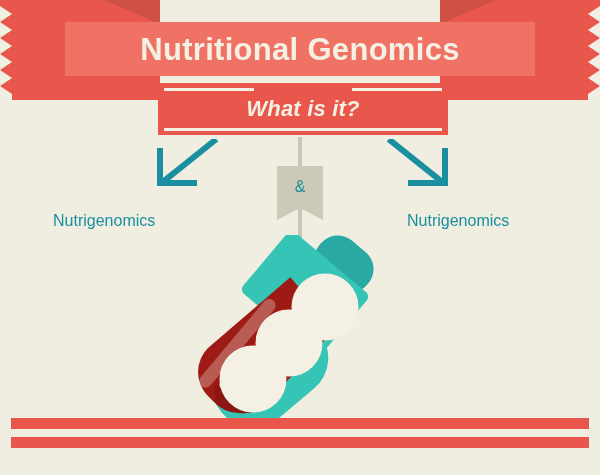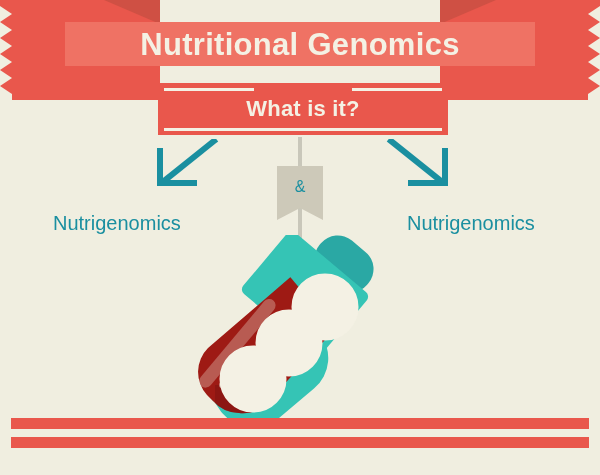--- a/index.html
+++ b/index.html
@@ -24,37 +24,37 @@
       100% 0, 0 0, 0 100%, calc(100% - 12px) 100%, calc(100% - 12px) 94px,
       100% 86px, calc(100% - 12px) 78px, 100% 70px, calc(100% - 12px) 62px, 100% 54px,
       calc(100% - 12px) 46px, 100% 38px, calc(100% - 12px) 30px, 100% 22px, calc(100% - 12px) 14px, 100% 6px);
   }
   .fold{position:absolute;top:0;width:56px;height:24px;background:#cf5044;}
   .fold-left{left:104px;clip-path:polygon(0 0,100% 0,100% 100%);}
   .fold-right{right:104px;clip-path:polygon(100% 0,0 0,0 100%);}
 
   
   .title-bar{
-    position:absolute;left:65px;top:22px;width:470px;height:44px;
+    position:absolute;left:65px;top:22px;width:470px;height:54px;
     background:#ef7264;display:flex;align-items:center;justify-content:center;
   }
   .title-text{
     color:#f4f1e4;font-size:31px;font-weight:bold;letter-spacing:.3px;
     white-space:nowrap;line-height:1;
   }
 
   
   .sub-bar{
     position:absolute;left:158px;top:83px;width:290px;height:52px;
     background:#e9574c;
   }
   .sub-text{
     position:absolute;left:0;top:0;width:100%;height:100%;
     display:flex;align-items:center;justify-content:center;
-    color:#f4f1e4;font-size:22px;font-weight:bold;
+    color:#f4f1e4;font-size:22px;font-style:italic;font-weight:bold;
     letter-spacing:.2px;line-height:1;
   }
   .rule{position:absolute;height:3px;background:#f4f1e4;}
   .rule-tl{left:6px;top:5px;width:90px;}
   .rule-tr{right:6px;top:5px;width:90px;}
   .rule-b{left:6px;bottom:4px;width:278px;}
 
   
   .arrow{position:absolute;}
   .arrow svg{display:block;}
@@ -73,21 +73,21 @@
   }
   .flag-inner{
     position:absolute;left:0;top:0;width:100%;height:100%;
     display:flex;align-items:flex-start;justify-content:center;
     padding-top:13px;box-sizing:border-box;
   }
   .flag-amp{color:#1a8fa0;font-size:16px;line-height:1;}
 
   
   .side-label{
-    position:absolute;color:#1a8fa0;font-size:20px;white-space:nowrap;line-height:1;
+    position:absolute;color:#1a8fa0;font-size:16px;white-space:nowrap;line-height:1;
   }
   .label-left{left:53px;top:213px;}
   .label-right{left:407px;top:213px;}
 
   
   .tube-wrap{position:absolute;left:195px;top:235px;width:210px;height:190px;}
 
   
   .bottom-bar{position:absolute;left:11px;width:578px;height:11px;background:#e9574c;}
   .bar-1{top:418px;}

